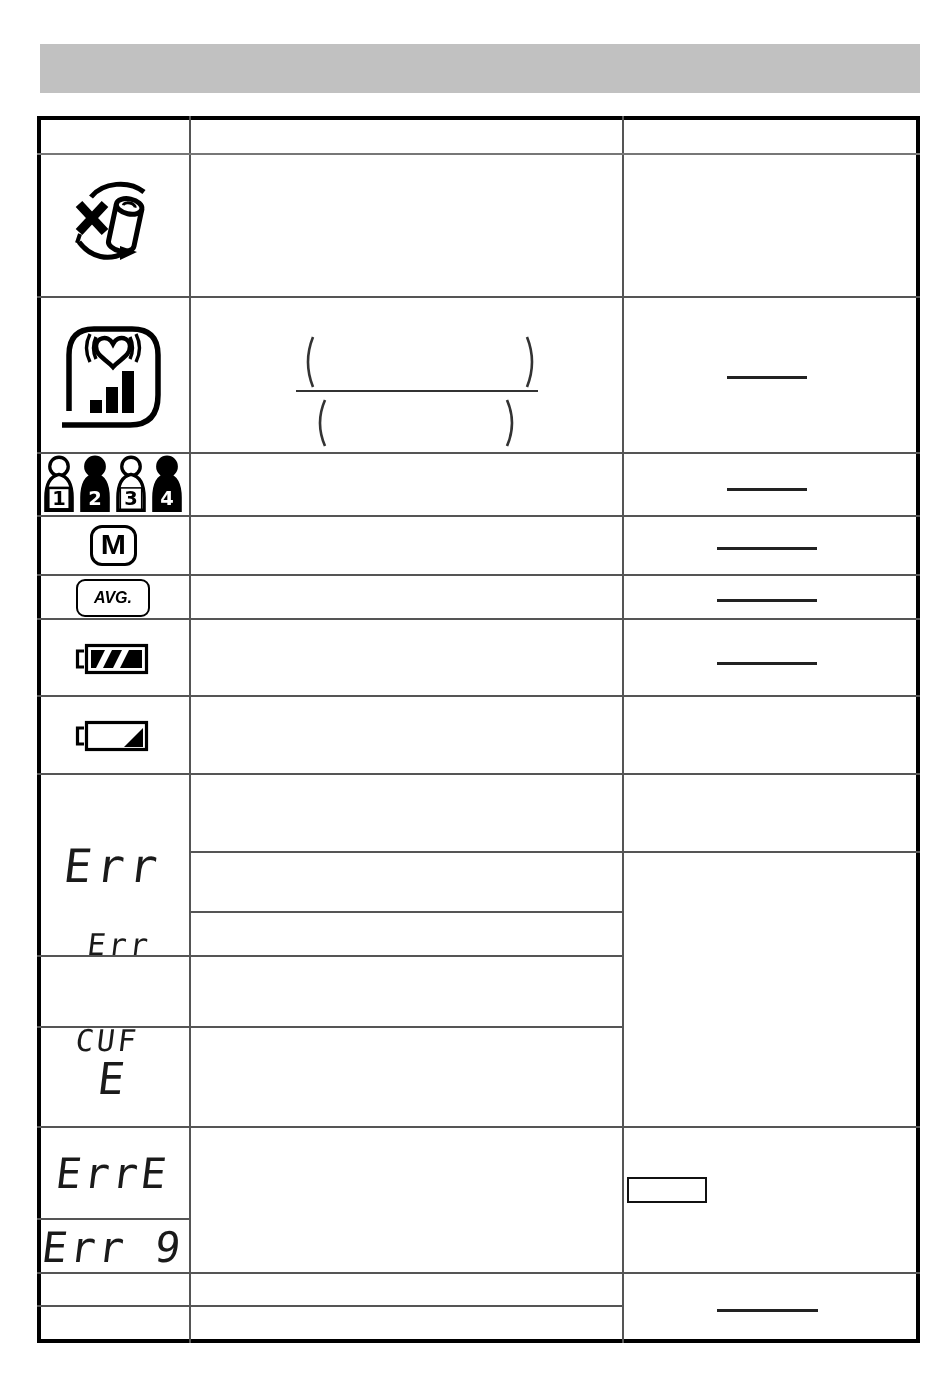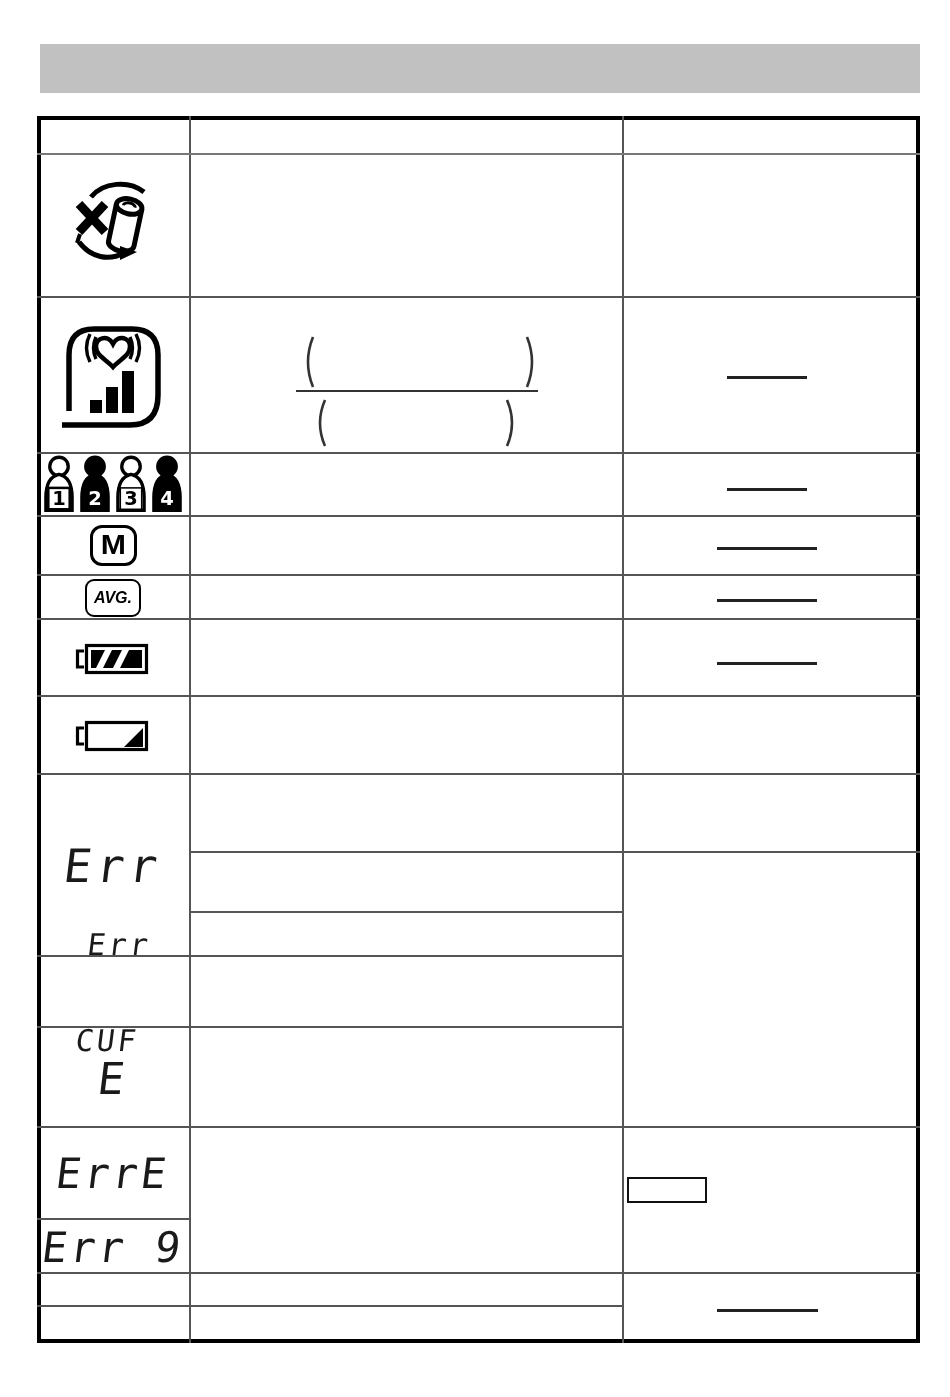--- a/index.html
+++ b/index.html
@@ -130,21 +130,21 @@
     </svg>
   </div>
 
   <div class="cell-center" style="top:524px;height:42px;">
     <div class="roundbox" style="width:47px;height:41px;">
       <span class="m-label">M</span>
     </div>
   </div>
 
   <div class="cell-center" style="top:578px;height:40px;">
-    <div class="roundbox" style="width:56px;height:38px;border-width:2.8px;border-radius:9px;">
+    <div class="roundbox" style="width:74px;height:38px;border-width:2.8px;border-radius:9px;">
       <span class="avg-label">AVG.</span>
     </div>
   </div>
 
   <div class="cell-center" style="top:640px;height:38px;">
     <svg width="78" height="36" viewBox="0 0 78 36">
       <path d="M10,10 L3.5,10 L3.5,26 L10,26" fill="none" stroke="#000" stroke-width="3.2"></path>
       <rect x="12.5" y="4.5" width="60" height="27" fill="#fff" stroke="#000" stroke-width="3.2"></rect>
       <rect x="17" y="9" width="51" height="18" fill="#000"></rect>
       <polygon points="31,9 38,9 29,27 22,27" fill="#fff"></polygon>

